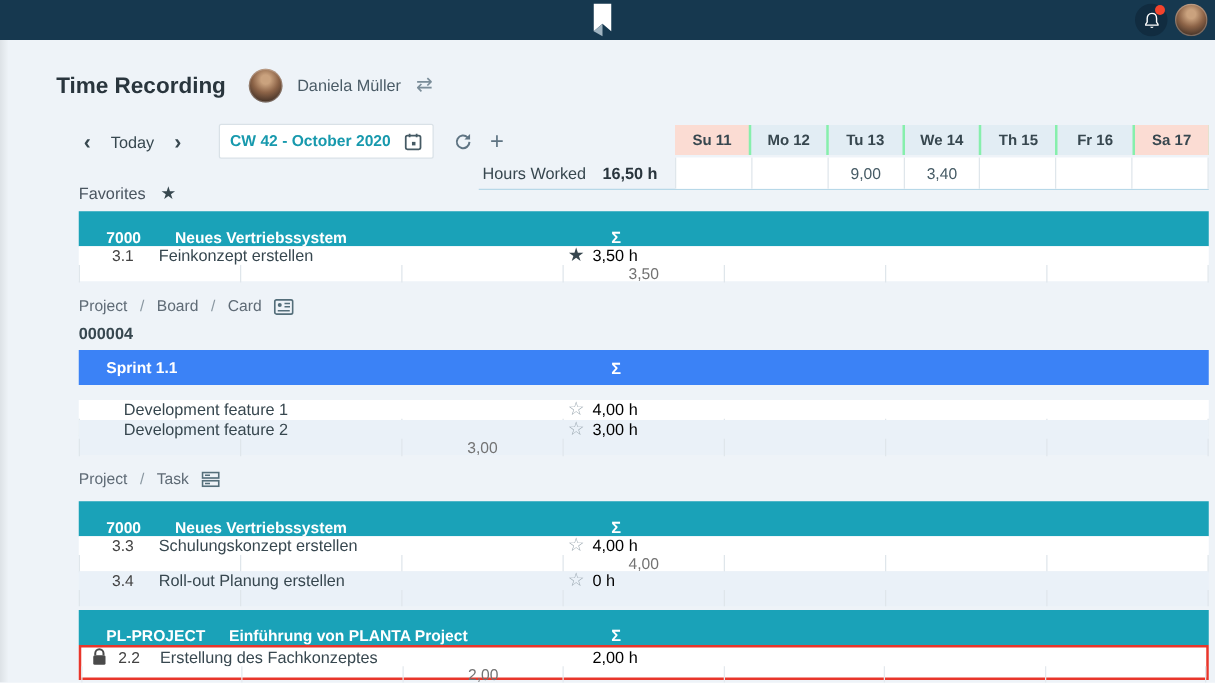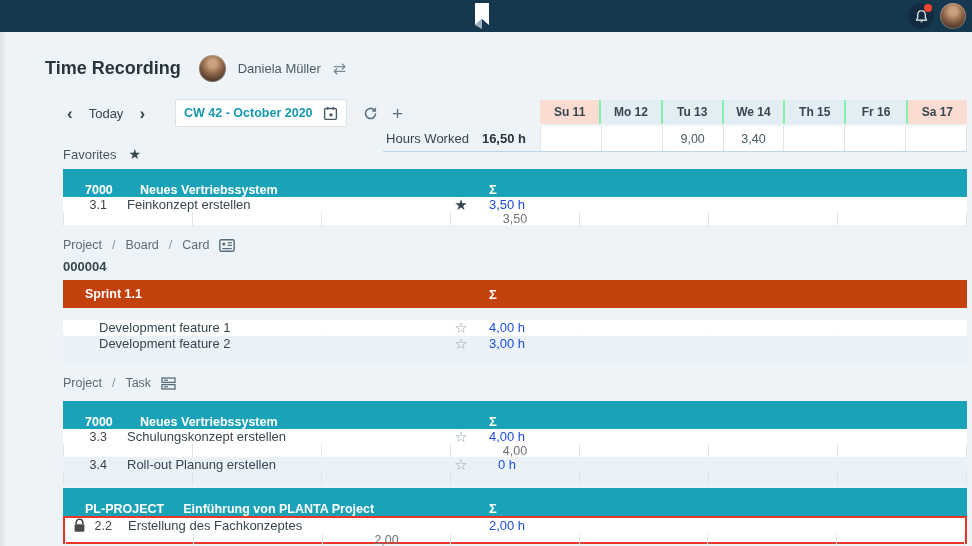--- a/index.html
+++ b/index.html
@@ -53,42 +53,42 @@
   .fav-label .star{margin-left:12px;color:#37474f;font-size:14px;cursor:pointer;}
   .crumbs{position:absolute;left:63px;display:flex;align-items:center;font-size:12.5px;color:#5f6b76;}
   .crumbs .sep{margin:0 10px;color:#8a97a1;}
   .crumbs .crumb{cursor:pointer;}
   .crumbs svg{margin-left:10px;}
   .board-id{position:absolute;left:63px;top:259px;font-size:13px;font-weight:bold;color:#37474f;}
 
   
   .thead{position:absolute;left:63px;width:904px;height:28px;display:flex;color:#fff;}
   .thead.teal{background:#1aa2b8;align-items:flex-end;}
-  .thead.blue{background:#c2410c;}
+  .thead.blue{background:#3b82f6;}
   .hleft{width:477px;display:flex;align-items:center;box-sizing:border-box;padding:0 14px 0 22px;}
   .hcode{font-size:12.5px;font-weight:bold;min-width:36px;margin-right:19px;}
   .hcode:empty{display:none;}
   .htitle{flex:1;font-size:12.5px;font-weight:bold;white-space:nowrap;overflow:hidden;}
   .hfav{width:26px;}
   .hsigma{width:66px;text-align:center;font-size:13px;font-weight:bold;}
 
   .trow{position:absolute;left:63px;width:904px;height:28px;display:flex;background:#fff;box-sizing:border-box;cursor:pointer;flex-direction:column;}
   .trow.alt{background:#eaf1f8;}
   .trow.hl{border:2px solid #e8362b;}
   .rleft{width:477px;display:flex;align-items:center;box-sizing:border-box;padding-left:18px;}
   .trow.hl .rleft{width:475px;}
   .rleft.noid{padding-left:36px;}
   .rleft.locked{padding-left:8px;}
   .lock{margin-right:6px;display:flex;align-items:center;}
   .rid{min-width:26px;text-align:right;margin-right:20px;font-size:12.5px;color:#424242;}
   .rleft.locked .rid{min-width:20px;margin-right:16px;}
   .rtitle{flex:1;font-size:13px;color:#37474f;white-space:nowrap;overflow:hidden;}
   .rfav{width:26px;text-align:center;font-size:15px;color:#9aa7b0;line-height:1;cursor:pointer;}
   .rfav.filled{color:#37474f;}
-  .rhrs{width:66px;text-align:center;font-size:13px;color:#1d4ed8;}
+  .rhrs{width:66px;font-size:13px;color:#000000;}
   .rdays{flex:1;display:flex;}
   .dcell{flex:1;border-left:1px solid #dfe6eb;display:flex;align-items:center;justify-content:center;font-size:12.5px;color:#737373;}
   .rdays .dcell:last-child{border-right:1px solid #dfe6eb;}
   .trow.hl .dcell{border-left-color:#e4e9ee;}
 </style>
 </head>
 <body>
 
 <div class="canvas">
 
@@ -236,20 +236,29 @@
       <div class="dcell"></div>
       <div class="dcell"></div>
     </div>
   </div>
   <div class="trow alt" style="top:336px;">
     <div class="rleft noid">
       <span class="rtitle">Development feature 2</span>
       <span class="rfav">☆</span>
       <span class="rhrs">3,00 h</span>
     </div>
+    <div class="rdays">
+      <div class="dcell"></div>
+      <div class="dcell"></div>
+      <div class="dcell">3,00</div>
+      <div class="dcell"></div>
+      <div class="dcell"></div>
+      <div class="dcell"></div>
+      <div class="dcell"></div>
+    </div>
   </div>
 
   <div class="crumbs" style="top:376px;">
     <span class="crumb">Project</span>
     <span class="sep">/</span>
     <span class="crumb">Task</span>
     <svg width="15" height="13" viewBox="0 0 15 13">
       <rect x="1" y="1" width="13" height="4.4" fill="none" stroke="#546e7a" stroke-width="1.3"></rect>
       <rect x="1" y="7.6" width="13" height="4.4" fill="none" stroke="#546e7a" stroke-width="1.3"></rect>
       <line x1="3" y1="3.2" x2="7" y2="3.2" stroke="#546e7a" stroke-width="1.2"></line>

